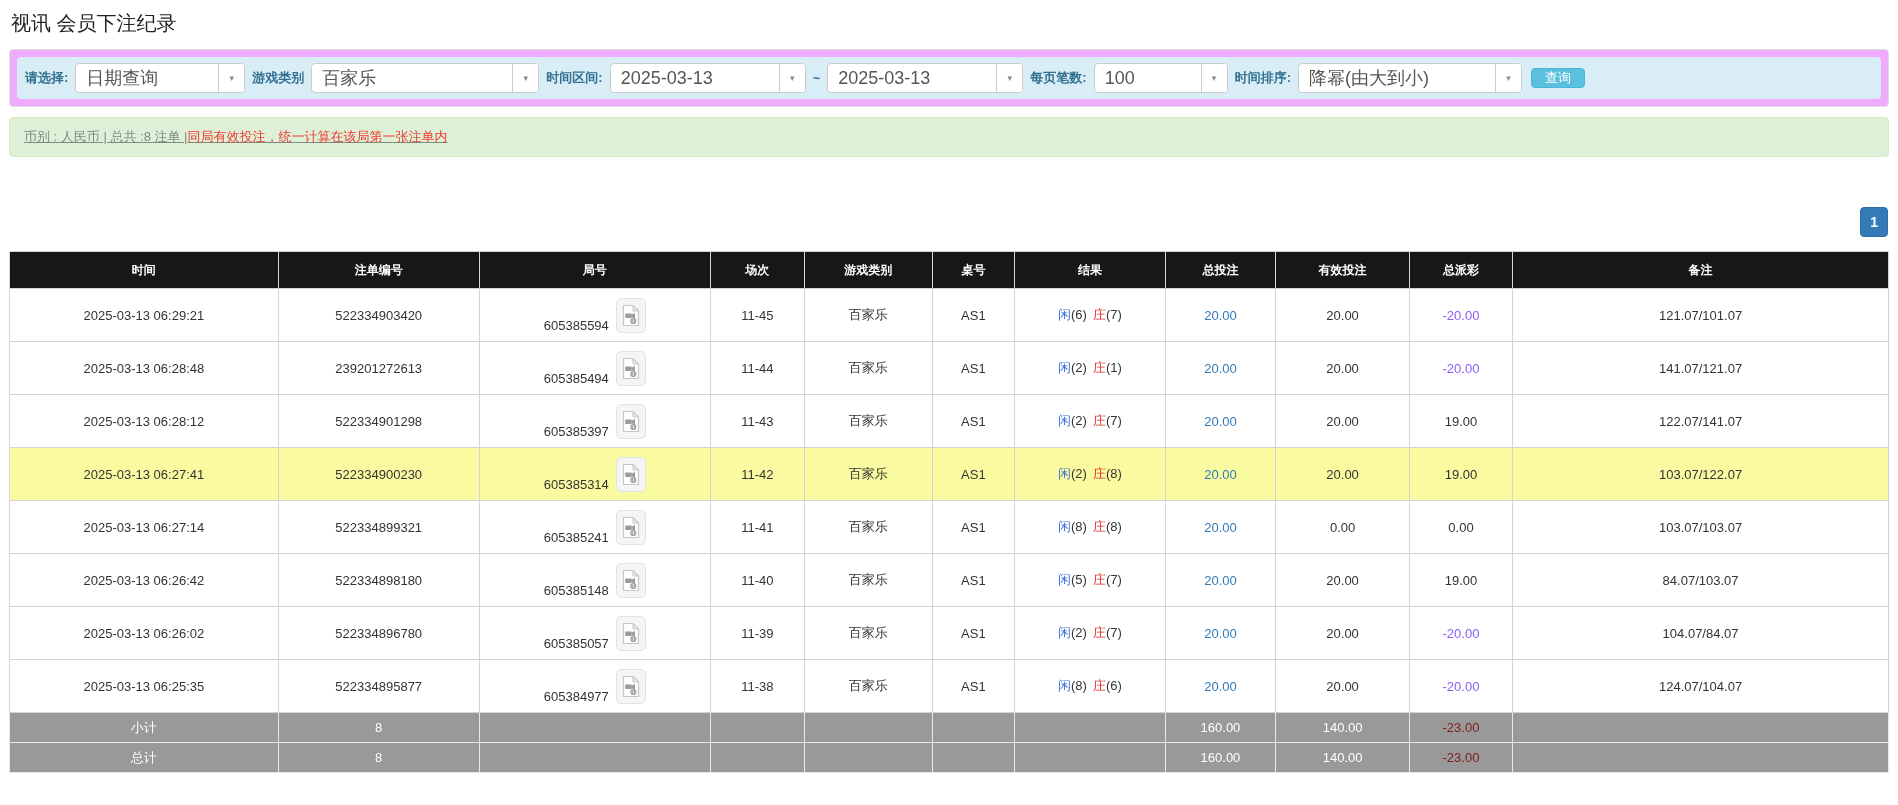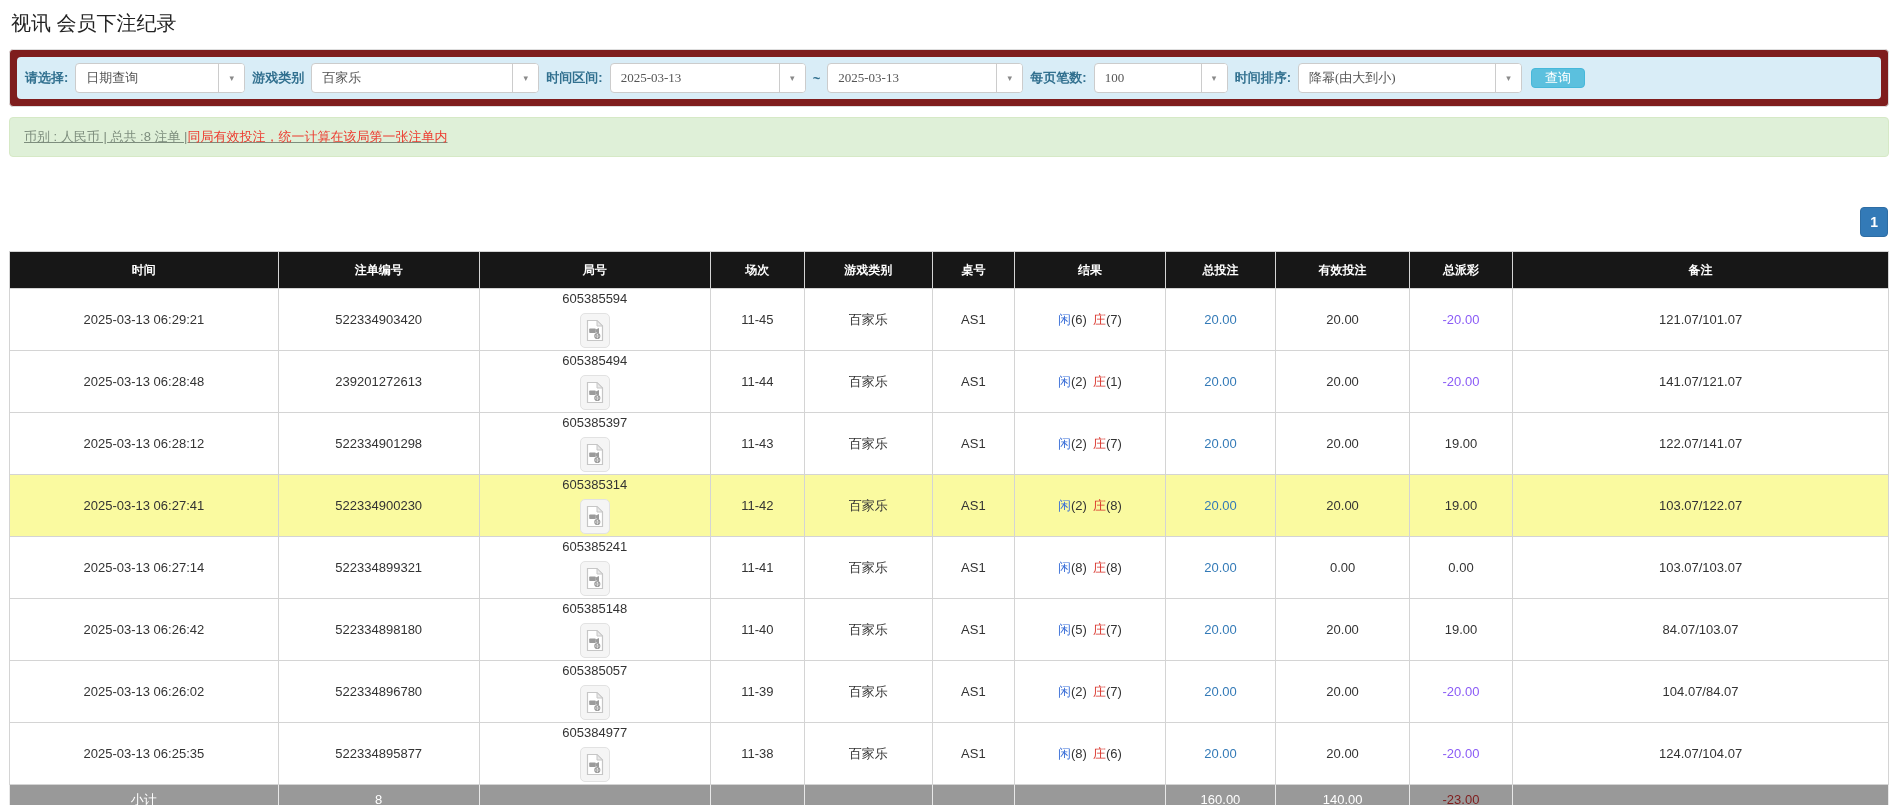--- a/index.html
+++ b/index.html
@@ -5,31 +5,31 @@
   * { box-sizing: border-box; }
   html,body { margin:0; padding:0; background:#fff; }
   body {
     font-family: "Liberation Sans", "DejaVu Sans", sans-serif;
     width: 1898px; height: 805px; overflow: hidden;
     padding: 4px 9px 10px 9px; color:#333;
   }
   .page-title { font-size:20px; font-weight:500; color:#222; margin:6px 0 12px 2px; }
 
   
-  .filter-panel { border:1px solid #ddd; border-radius:4px; padding:7px; background:#7f1d1d; }
+  .filter-panel { border:1px solid #ddd; border-radius:4px; padding:7px; background:#f0abfc; }
   .filter-bar {
     background:#d9edf7; border-radius:4px; padding:3px 8px;
     display:flex; align-items:center; gap:7px; height:42px;
   }
   .flabel { font-size:13px; font-weight:bold; color:#31708f; white-space:nowrap; }
   .combo {
     display:inline-flex; align-items:center; height:30px; background:#fff;
     border:1px solid #ccc; border-radius:4px; overflow:hidden; cursor:pointer;
   }
-  .combo .val { padding:0 10px; font-size:13px; color:#555; flex:1; white-space:nowrap; text-align:left;font-family:Liberation Serif, serif; }
+  .combo .val { padding:0 10px; font-size:18px; color:#555; flex:1; white-space:nowrap; text-align:left; }
   .combo .arrow {
     width:26px; height:100%; display:flex; align-items:center; justify-content:center;
     border-left:1px solid #ccc; color:#8a8a8a; font-size:9px; background:#fff;
   }
   .w-qtype { width:170px; } .w-game { width:228px; } .w-date { width:196px; }
   .w-size { width:134px; } .w-sort { width:224px; }
   .tilde { font-size:13px; color:#31708f; font-weight:bold; }
   .search-btn {
     background:#5bc0de; border:1px solid #46b8da; color:#fff; font-size:13px;
     border-radius:4px; height:20px; padding:0 13px; cursor:pointer; margin-left:2px;
@@ -59,21 +59,21 @@
   td {
     border:1px solid #d4d4d4; text-align:center; font-size:13px; color:#333;
     height:53px; background:#fff; padding:2px 4px; overflow:hidden; white-space:nowrap;
   }
   tr.hl td { background:#fafaa0; }
   td.blue { color:#337ab7; }
   td.payout.neg { color:#8b5cf6; }
   .xian { color:#3a6fd8; }
   .zhuang { color:#d9342b; margin-left:6px; }
   .rnum { color:#333; }
-  .round-wrap { display:inline-flex; align-items:center; justify-content:center; gap:7px;flex-direction:column; }
+  .round-wrap { display:inline-flex; align-items:flex-end; justify-content:center; gap:7px; }
   .video-btn {
     width:30px; height:35px; background:#f5f5f5; border:1px solid #e2e2e2; border-radius:5px;
     display:inline-flex; align-items:center; justify-content:center; cursor:pointer; padding:0;
   }
   tfoot td { background:#999999; color:#fff; height:30px; border:1px solid #e8e8e8; font-size:13px; }
   tfoot td.neg { color:#7f1d1d; }
 </style>
 </head>
 <body>
 

